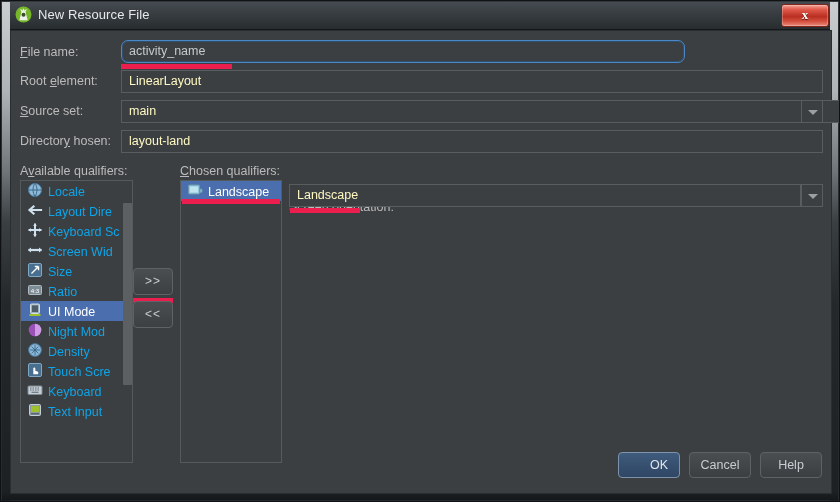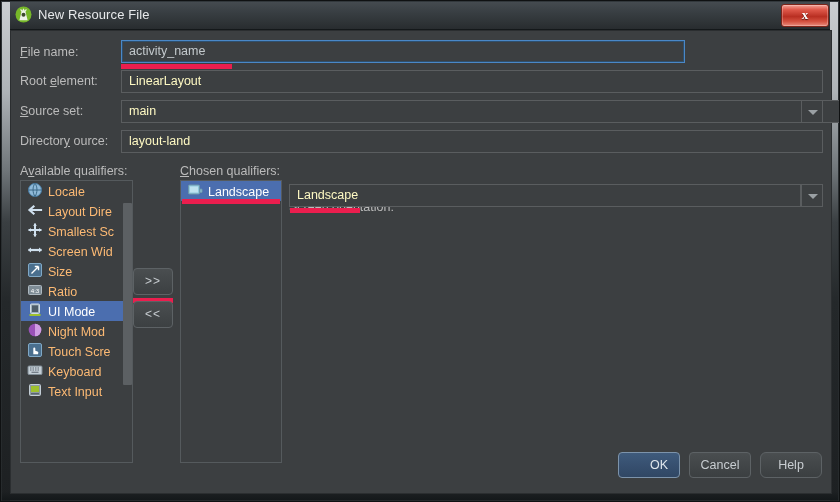--- a/index.html
+++ b/index.html
@@ -139,21 +139,21 @@
     box-sizing: border-box;
     background: #3c3f41;
     border: 1px solid #555a5d;
     overflow: hidden;
   }
   .list-item {
     position: relative;
     height: 20px;
     line-height: 20px;
     padding-left: 6px;
-    color: #fdba74;
+    color: #0ea5e9;
     font-size: 12.5px;
     white-space: nowrap;
     cursor: pointer;
   }
   .list-item.sel {
     background: #4b6eaf;
     color: #ffffff;
   }
   .list-item .ico {
     display: inline-block;
@@ -232,50 +232,50 @@
     </div>
   </div>
 
   <div class="frame-left"></div>
   <div class="frame-right"></div>
   <div class="frame-bottom"></div>
 
   <div class="dialog">
 
     <div class="lbl" style="left:9px; top:14px;"><span></span><u>F</u><span>ile name:</span></div>
-    <div class="field focused" style="left:110px; top:9px; width:564px;">activity_name</div>
+    <div class="field focused" style="left:110px; top:9px; width:564px;border-radius:7px;">activity_name</div>
     <div class="redbar" style="left:110px; top:33px; width:111px;"></div>
 
     <div class="lbl" style="left:9px; top:43px;"><span>Root </span><u>e</u><span>lement:</span></div>
     <div class="field" style="left:110px; top:39px; width:702px;">LinearLayout</div>
 
     <div class="lbl" style="left:9px; top:73px;"><span></span><u>S</u><span>ource set:</span></div>
     <div class="field" style="left:110px; top:69px; width:808px;">main</div>
     <div class="combo-arrow" style="left:790px; top:69px;">
       <i></i>
     </div>
 
-    <div class="lbl" style="left:9px; top:103px;"><span>Director</span><u>y</u><span> ource:</span></div>
+    <div class="lbl" style="left:9px; top:103px;"><span>Director</span><u>y</u><span> hosen:</span></div>
     <div class="field" style="left:110px; top:99px; width:702px;">layout-land</div>
 
     <div class="lbl" style="left:9px; top:133px;"><span>A</span><u>v</u><span>ailable qualifiers:</span></div>
 
     <div class="listbox" style="left:9px; top:149px; width:113px; height:283px;">
       <div id="available-items">
           <div class="list-item"><span class="ico"><svg width="16" height="16" viewBox="0 0 16 16">
                 <circle cx="8" cy="8" r="6.5" fill="#8fb9d8" stroke="#4a7fa8"></circle>
                 <path d="M1.5 8h13M8 1.5c2.6 2.8 2.6 9.4 0 13M8 1.5c-2.6 2.8-2.6 9.4 0 13" stroke="#33617f" fill="none" stroke-width=".9"></path>
               </svg></span><span class="txt">Locale</span></div>
           <div class="list-item"><span class="ico"><svg width="16" height="16" viewBox="0 0 16 16">
                 <path d="M14 8H3M6.5 4.5L2.5 8l4 3.5" stroke="#cfe0ee" stroke-width="2.2" fill="none" stroke-linecap="square"></path>
               </svg></span><span class="txt">Layout Dire</span></div>
           <div class="list-item"><span class="ico"><svg width="16" height="16" viewBox="0 0 16 16">
                 <path d="M8 1.5v13M1.5 8h13" stroke="#cfe0ee" stroke-width="2"></path>
                 <path d="M8 1.5l-2 2.3h4zM8 14.5l-2-2.3h4zM1.5 8l2.3-2v4zM14.5 8l-2.3-2v4z" fill="#cfe0ee"></path>
-              </svg></span><span class="txt">Smallest Sc</span></div>
+              </svg></span><span class="txt">Keyboard Sc</span></div>
           <div class="list-item"><span class="ico"><svg width="16" height="16" viewBox="0 0 16 16">
                 <path d="M1.5 8h13" stroke="#cfe0ee" stroke-width="2.2"></path>
                 <path d="M1 8l3-2.6v5.2zM15 8l-3-2.6v5.2z" fill="#cfe0ee"></path>
               </svg></span><span class="txt">Screen Wid</span></div>
           <div class="list-item"><span class="ico"><svg width="16" height="16" viewBox="0 0 16 16">
                 <rect x="1.5" y="1.5" width="13" height="13" rx="1.5" fill="#4a6f8e" stroke="#7fa8c6"></rect>
                 <path d="M4.5 11.5L11.5 4.5M11.5 4.5H7.8M11.5 4.5v3.7" stroke="#ffffff" stroke-width="1.4" fill="none"></path>
               </svg></span><span class="txt">Size</span></div>
           <div class="list-item"><span class="ico"><svg width="16" height="16" viewBox="0 0 16 16">
                 <rect x="1.5" y="3.5" width="13" height="9" rx="1" fill="#7e8c96" stroke="#aeb9c1"></rect>
@@ -284,20 +284,24 @@
           <div class="list-item sel"><span class="ico"><svg width="16" height="16" viewBox="0 0 16 16">
                 <rect x="3.5" y="2" width="9" height="9.5" rx="1" fill="#9fb1bd" stroke="#d2dde4"></rect>
                 <rect x="5" y="3.4" width="6" height="6.6" fill="#4e5d68"></rect>
                 <rect x="2.5" y="12" width="11" height="2" fill="#9fc12e"></rect>
               </svg></span><span class="txt">UI Mode</span></div>
           <div class="list-item"><span class="ico"><svg width="16" height="16" viewBox="0 0 16 16">
                 <circle cx="8" cy="8" r="6.3" fill="#9a52b8"></circle>
                 <path d="M8 1.7a6.3 6.3 0 0 1 0 12.6z" fill="#cf9ce3"></path>
               </svg></span><span class="txt">Night Mod</span></div>
           <div class="list-item"><span class="ico"><svg width="16" height="16" viewBox="0 0 16 16">
+                <circle cx="8" cy="8" r="6.3" fill="#8cb6d6" stroke="#4a7fa8"></circle>
+                <path d="M8 3v10M3 8h10M4.6 4.6l6.8 6.8M11.4 4.6l-6.8 6.8" stroke="#2f5f84" stroke-width=".8"></path>
+              </svg></span><span class="txt">Density</span></div>
+          <div class="list-item"><span class="ico"><svg width="16" height="16" viewBox="0 0 16 16">
                 <rect x="1.5" y="1.5" width="13" height="13" rx="1.5" fill="#4a6f8e" stroke="#7fa8c6"></rect>
                 <path d="M6.3 11.8V6.6a1 1 0 0 1 2 0v2.1l2.2.7c.6.2.9.7.8 1.3l-.3 1.6H6.3z" fill="#ffffff"></path>
               </svg></span><span class="txt">Touch Scre</span></div>
           <div class="list-item"><span class="ico"><svg width="16" height="16" viewBox="0 0 16 16">
                 <rect x="1" y="4" width="14" height="8.5" rx="1" fill="#c4ced6" stroke="#7f8b94"></rect>
                 <path d="M3 6h1.5M5.5 6H7M8 6h1.5M10.5 6H12M3 8h1.5M5.5 8H7M8 8h1.5M10.5 8H12M4.5 10.3h7" stroke="#5b6670" stroke-width="1.1"></path>
               </svg></span><span class="txt">Keyboard</span></div>
           <div class="list-item"><span class="ico"><svg width="16" height="16" viewBox="0 0 16 16">
                 <rect x="2.5" y="2.5" width="11" height="11" rx="1" fill="#8e9aa3" stroke="#c4ced6"></rect>
                 <rect x="4" y="4" width="8" height="6" fill="#9fc12e"></rect>
@@ -328,16 +332,16 @@
 
     <div class="lbl" style="left:278px; top:137px;margin-top:32px;">Screen orientation:</div>
     <div class="field" style="left:278px; top:153px; width:512px;">Landscape</div>
     <div class="combo-arrow" style="left:790px; top:153px;">
       <i></i>
     </div>
     <div class="redbar" style="left:279px; top:177px; width:70px;"></div>
 
     <div class="btn default" style="left:607px; top:421px; width:62px;padding-left:20px;">OK</div>
     <div class="btn" style="left:678px; top:421px; width:62px;text-align:center;">Cancel</div>
-    <div class="btn" style="left:749px; top:421px; width:62px;border-radius:6px;">Help</div>
+    <div class="btn" style="left:749px; top:421px; width:62px;">Help</div>
 
   </div>
 </div>
 
 </body></html>

